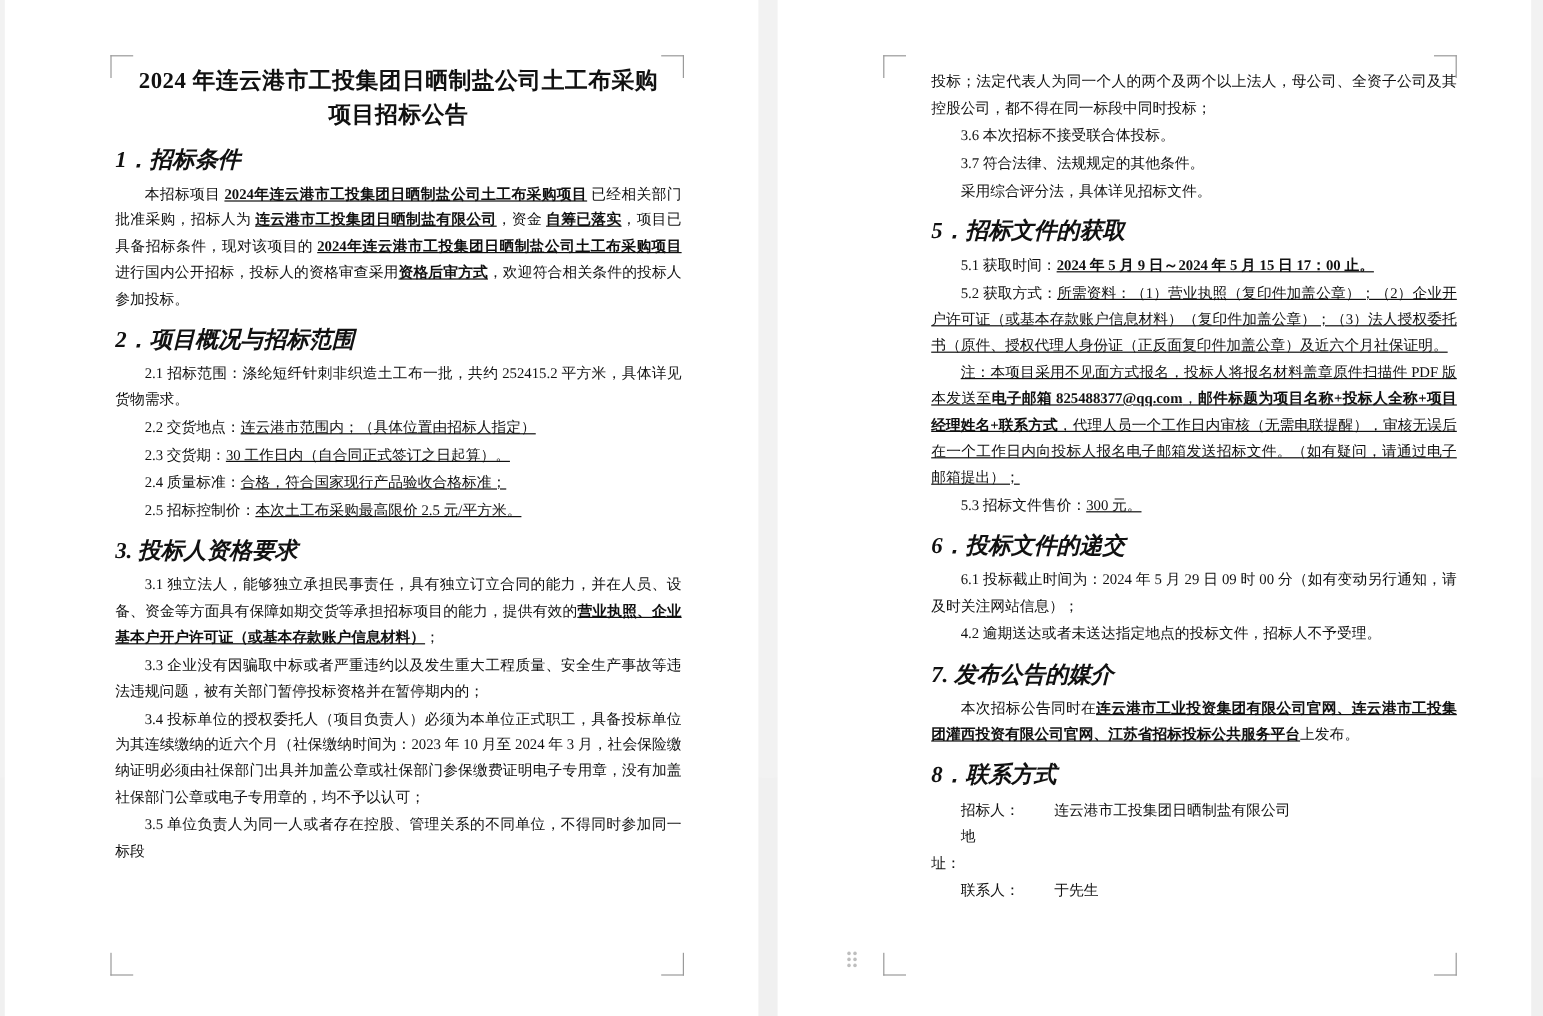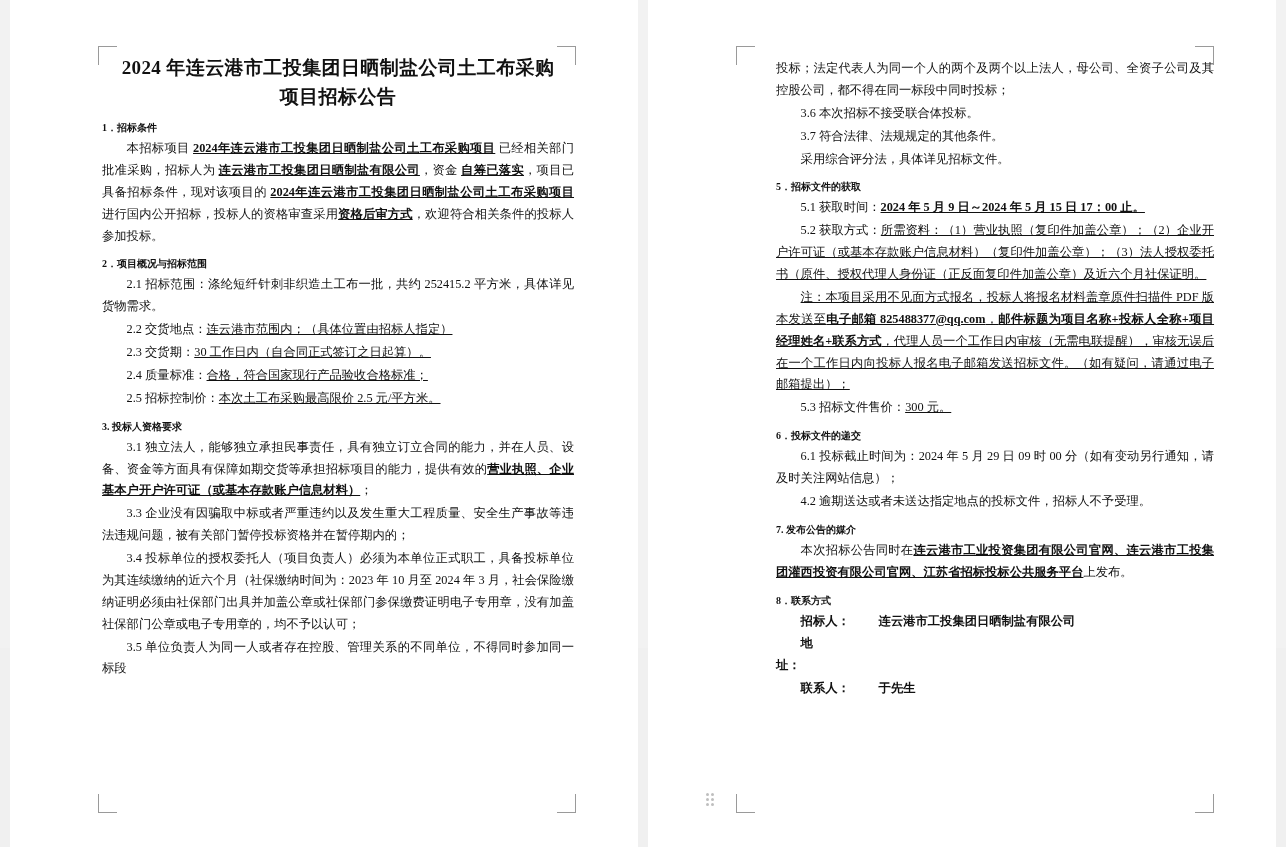--- a/index.html
+++ b/index.html
@@ -12,21 +12,21 @@
     height: 847px;
     font-family: "Liberation Serif", serif;
     overflow: hidden;
   }
   .workspace {
     position: relative;
     width: 1286px;
     height: 648px;
     background: #f2f2f2;
     display: flex;
-    justify-content: flex-end;
+    justify-content: space-between;
   }
   .page {
     background: #ffffff;
     position: relative;
     width: 628px;
     height: 847px;
     box-sizing: border-box;
     overflow: hidden;
   }
   .page-left { margin-left: 4px; }
@@ -70,24 +70,25 @@
   .doc-title {
     text-align: center;
     font-size: 19px;
     font-weight: bold;
     line-height: 1.5;
     margin: 0 0 8px 0;
     letter-spacing: 0.4px;
     font-family: "Liberation Serif", serif;
   }
   h2.sec {
-    font-size: 10px;
+    font-size: 19px;
     font-weight: bold;
     margin: 9px 0 3px 0;
     line-height: 1.5;
+    font-style: italic;
   }
   p {
     margin: 0 0 1px 0;
     text-align: justify;
     text-justify: inter-ideograph;
   }
   p.ind { text-indent: 2em; }
   .u { text-decoration: underline; }
   .b { font-weight: normal; }
   .bu { font-weight: bold; text-decoration: underline; }
@@ -105,21 +106,21 @@
     opacity: 0.55;
   }
   .drag-handle i {
     display: block;
     width: 3px;
     height: 3px;
     background: #8a8a8a;
     border-radius: 50%;
   }
 
-  .contact-line { display: flex; font-weight: bold; }
+  .contact-line { display: flex; }
   .contact-line .lbl { width: 78px; flex: none; }
 </style>
 </head>
 <body>
 
 <div class="workspace">
 
   <div class="page page-left">
     <span class="cmark tl"></span>
     <span class="cmark tr"></span>

